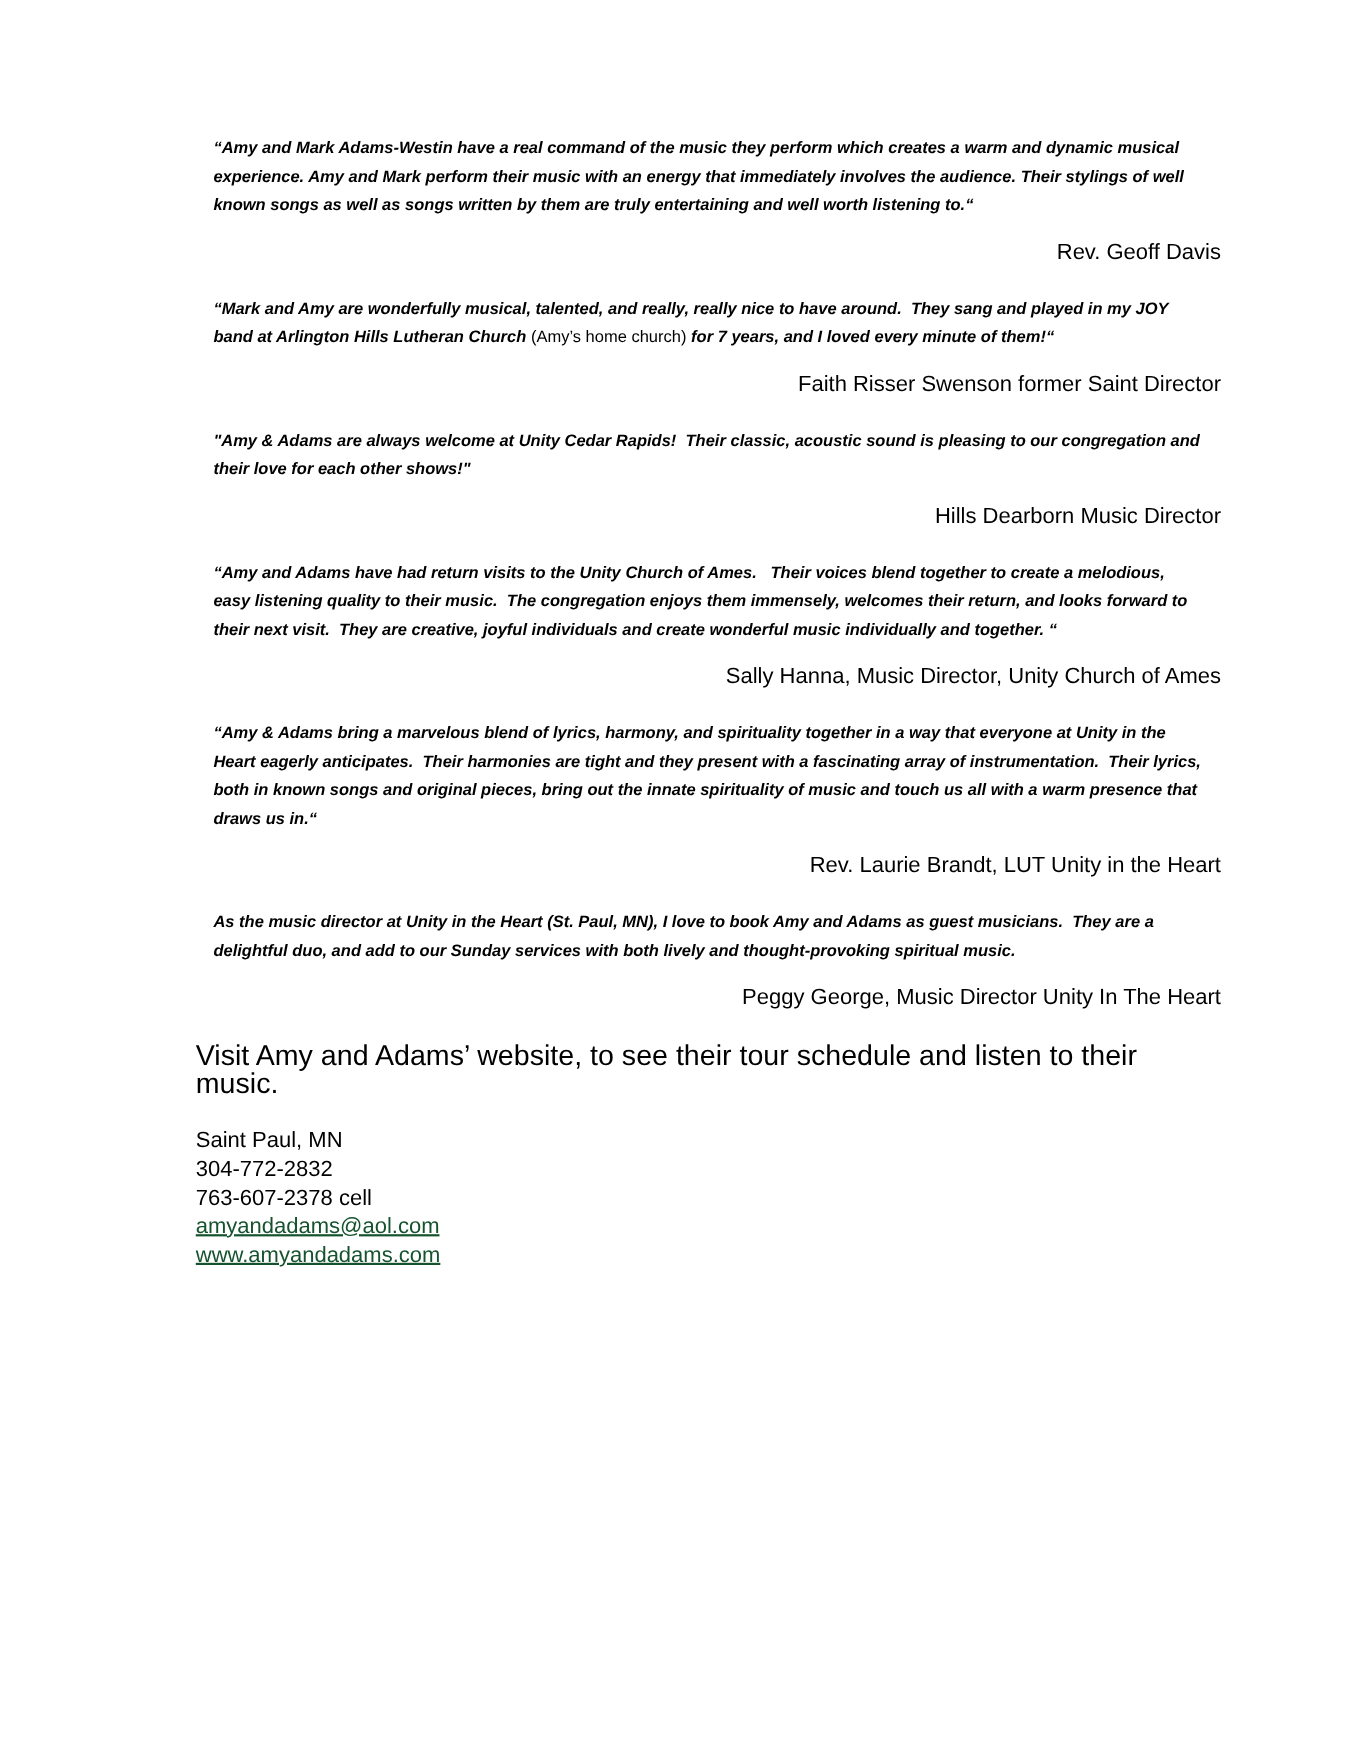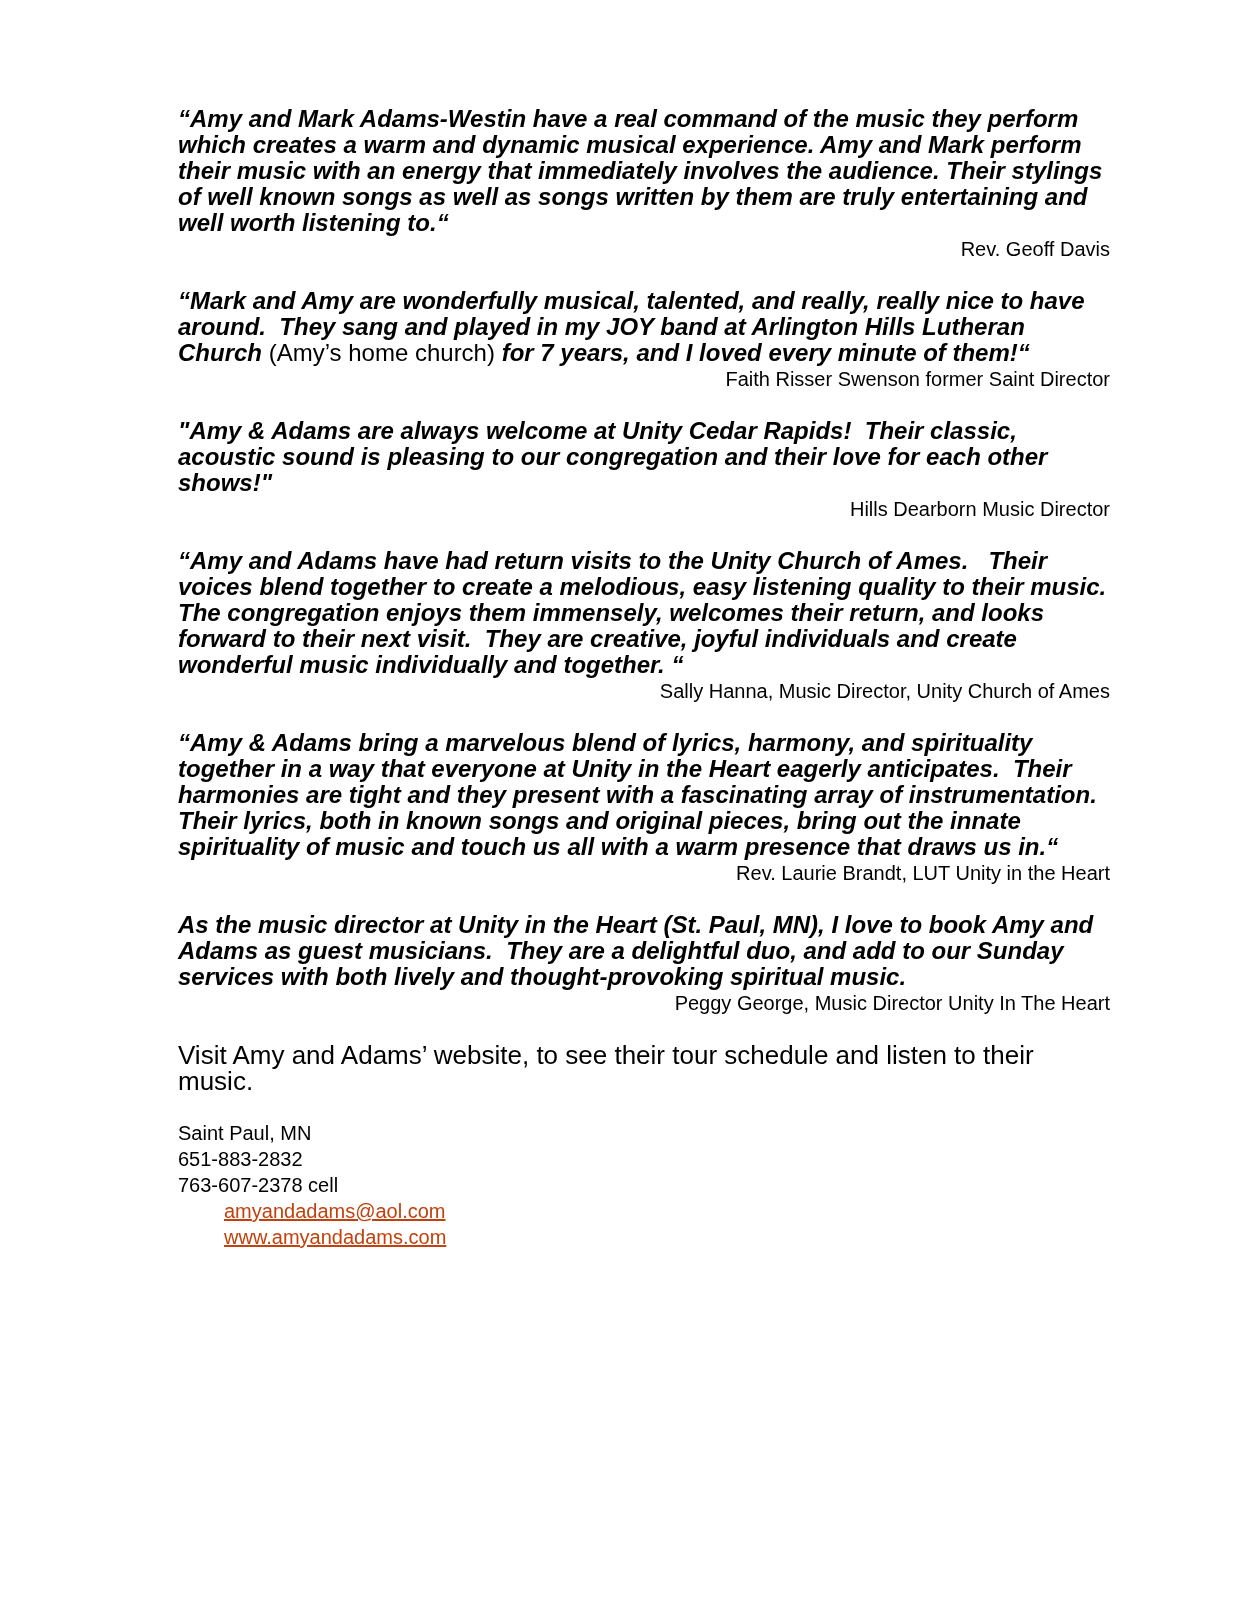--- a/index.html
+++ b/index.html
@@ -19,26 +19,26 @@
   .content {
     position: absolute;
     left: 178px;
     top: 106px;
     width: 932px;
   }
   .testimonial {
     margin: 0 0 26px 0;
   }
   .quote {
-    font-size: 24px;
+    font-size: 15px;
     line-height: 26px;
     font-weight: bold;
     font-style: italic;
     white-space: pre-wrap;
-    margin: 0;
+    margin: 16px;
   }
   .quote .seg-plain {
     font-weight: normal;
     font-style: normal;
   }
   .attribution {
     font-size: 20px;
     line-height: 26px;
     font-weight: normal;
     font-style: normal;
@@ -53,24 +53,23 @@
     white-space: pre-wrap;
   }
   .contact-block {
     font-size: 20px;
     line-height: 26px;
   }
   .contact-block div {
     margin: 0;
   }
   a.doc-link {
-    color: #c2410c;
+    color: #14532d;
     text-decoration: underline;
     cursor: pointer;
-    margin-left: 46px;
   }
 </style>
 </head>
 <body>
 
 <div class="page">
   <div class="content">
 
     <div id="testimonials">
         <div class="testimonial">
@@ -96,20 +95,20 @@
         <div class="testimonial">
           <p class="quote"><span class="seg-bold">As the music director at Unity in the Heart (St. Paul, MN), I love to book Amy and Adams as guest musicians.  They are a delightful duo, and add to our Sunday services with both lively and thought-provoking spiritual music.</span></p>
           <p class="attribution">Peggy George, Music Director Unity In The Heart</p>
         </div>
       </div>
 
     <p class="regular-line">Visit Amy and Adams’ website, to see their tour schedule and listen to their music.</p>
 
     <div class="contact-block">
       <div>Saint Paul, MN</div>
-      <div>651-883-2832</div>
+      <div>304-772-2832</div>
       <div>763-607-2378 cell</div>
       <div><a class="doc-link" href="#">amyandadams@aol.com</a></div>
       <div><a class="doc-link" href="#">www.amyandadams.com</a></div>
     </div>
 
   </div>
 </div>
 
 </body></html>

